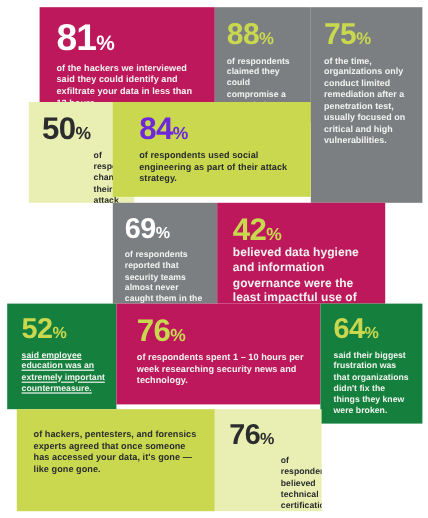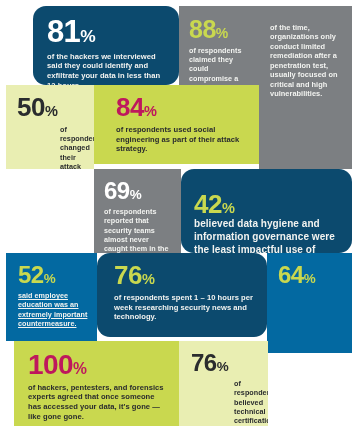--- a/index.html
+++ b/index.html
@@ -22,23 +22,23 @@
     background: #ffffff;
   }
 
   .tile {
     position: absolute;
     box-sizing: border-box;
     overflow: hidden;
   }
 
   
-  .t-darkgray   { background: #0c4a6e; border-radius: 13px; }
+  .t-darkgray   { background: #be185d; }
   .t-midgray    { background: #7c7f82; }
-  .t-black      { background: #0369a1; }
+  .t-black      { background: #15803d; }
   .t-lime       { background: #c9d84f; }
   .t-palelime   { background: #e9eeb2; }
 
   .stat-num {
     display: block;
     font-weight: 700;
     line-height: 0.92;
     letter-spacing: -0.02em;
     white-space: nowrap;
   }
@@ -58,36 +58,36 @@
   
   .ink-light .stat-num  { color: #c9d84f; }
   .ink-light .stat-desc { color: #f2f3f0; }
 
   .ink-white .stat-num  { color: #ffffff; }
   .ink-white .stat-desc { color: #f2f3f0; }
 
   .ink-dark .stat-num   { color: #2a2c2e; }
   .ink-dark .stat-desc  { color: #2a2c2e; margin-left: 43px; }
 
-  .ink-onlime .stat-num  { color: #be185d; }
+  .ink-onlime .stat-num  { color: #6d28d9; }
   .ink-onlime .stat-desc { color: #2a2c2e; }
 
   
   
   #tile-81  { left: 33px;  top: 6px;   width: 146px; height: 79px;  padding: 12px 14px 0 14px; }
   #tile-88  { left: 179px; top: 6px;   width: 80px;  height: 96px;  padding: 12px 9px 0 10px; }
   #tile-75  { left: 259px; top: 6px;   width: 93px;  height: 163px; padding: 12px 9px 0 11px; }
 
   
-  #tile-50  { left: 6px;   top: 85px;  width: 88px;  height: 84px;  padding: 11px 8px 16px 11px; }
+  #tile-50  { left: 24px;   top: 85px;  width: 88px;  height: 84px;  padding: 11px 8px 16px 11px; }
   #tile-84  { left: 94px;  top: 85px;  width: 165px; height: 79px;  padding: 11px 10px 0 22px; }
 
   
   #tile-69  { left: 94px;  top: 169px; width: 87px;  height: 84px;  padding: 11px 8px 0 10px; }
-  #tile-42  { left: 181px; top: 169px; width: 171px; height: 84px;  padding: 24px 10px 0 13px; }
+  #tile-42  { left: 181px; top: 169px; width: 140px; height: 84px;  padding: 11px 10px 0 13px; }
 
   
   #tile-52  { left: 6px;   top: 253px; width: 91px;  height: 88px;  padding: 11px 8px 0 12px; }
   #tile-76a { left: 97px;  top: 253px; width: 170px; height: 84px;  padding: 11px 10px 0 17px; }
   #tile-64  { left: 267px; top: 253px; width: 85px;  height: 100px; padding: 11px 8px 0 11px; }
 
   
   #tile-100 { left: 14px;  top: 341px; width: 165px; height: 85px;  padding: 11px 10px 0 14px; }
   #tile-76b { left: 179px; top: 341px; width: 89px;  height: 85px;  padding: 11px 8px 0 12px; }
 
@@ -137,20 +137,21 @@
     <span class="stat-num"><span>81</span><span class="pct">%</span></span>
     <span class="stat-desc">of the hackers we interviewed said they could identify and exfiltrate your data in less than 12 hours.</span>
   </div>
 
   <div class="tile t-midgray ink-light" id="tile-88">
     <span class="stat-num"><span>88</span><span class="pct">%</span></span>
     <span class="stat-desc">of respondents claimed they could compromise a target in less than 12 hours.</span>
   </div>
 
   <div class="tile t-midgray ink-light" id="tile-75">
+    <span class="stat-num"><span>75</span><span class="pct">%</span></span>
     <span class="stat-desc">of the time, organizations only conduct limited remediation after a penetration test, usually focused on critical and high vulnerabilities.</span>
   </div>
 
   <div class="tile t-palelime ink-dark" id="tile-50">
     <span class="stat-num"><span>50</span><span class="pct">%</span></span>
     <span class="stat-desc">of respondents changed their attack methodologies with every target.</span>
   </div>
 
   <div class="tile t-lime ink-onlime" id="tile-84">
     <span class="stat-num"><span>84</span><span class="pct">%</span></span>
@@ -172,24 +173,24 @@
     <span class="stat-desc">said employee education was an extremely important countermeasure.</span>
   </div>
 
   <div class="tile t-darkgray ink-light" id="tile-76a">
     <span class="stat-num"><span>76</span><span class="pct">%</span></span>
     <span class="stat-desc">of respondents spent 1 – 10 hours per week researching security news and technology.</span>
   </div>
 
   <div class="tile t-black ink-light" id="tile-64">
     <span class="stat-num"><span>64</span><span class="pct">%</span></span>
+    <span class="stat-desc">said their biggest frustration was that organizations didn't fix the things they knew were broken.</span>
   </div>
 
   <div class="tile t-lime ink-onlime" id="tile-100">
-    <span class="stat-num"><span>100</span><span class="pct">%</span></span>
     <span class="stat-desc">of hackers, pentesters, and forensics experts agreed that once someone has accessed your data, it's gone — like gone gone.</span>
   </div>
 
   <div class="tile t-palelime ink-dark" id="tile-76b">
     <span class="stat-num"><span>76</span><span class="pct">%</span></span>
     <span class="stat-desc">of respondents believed technical certifications were not a good indication of technical ability.</span>
   </div>
 
 </div>
 

